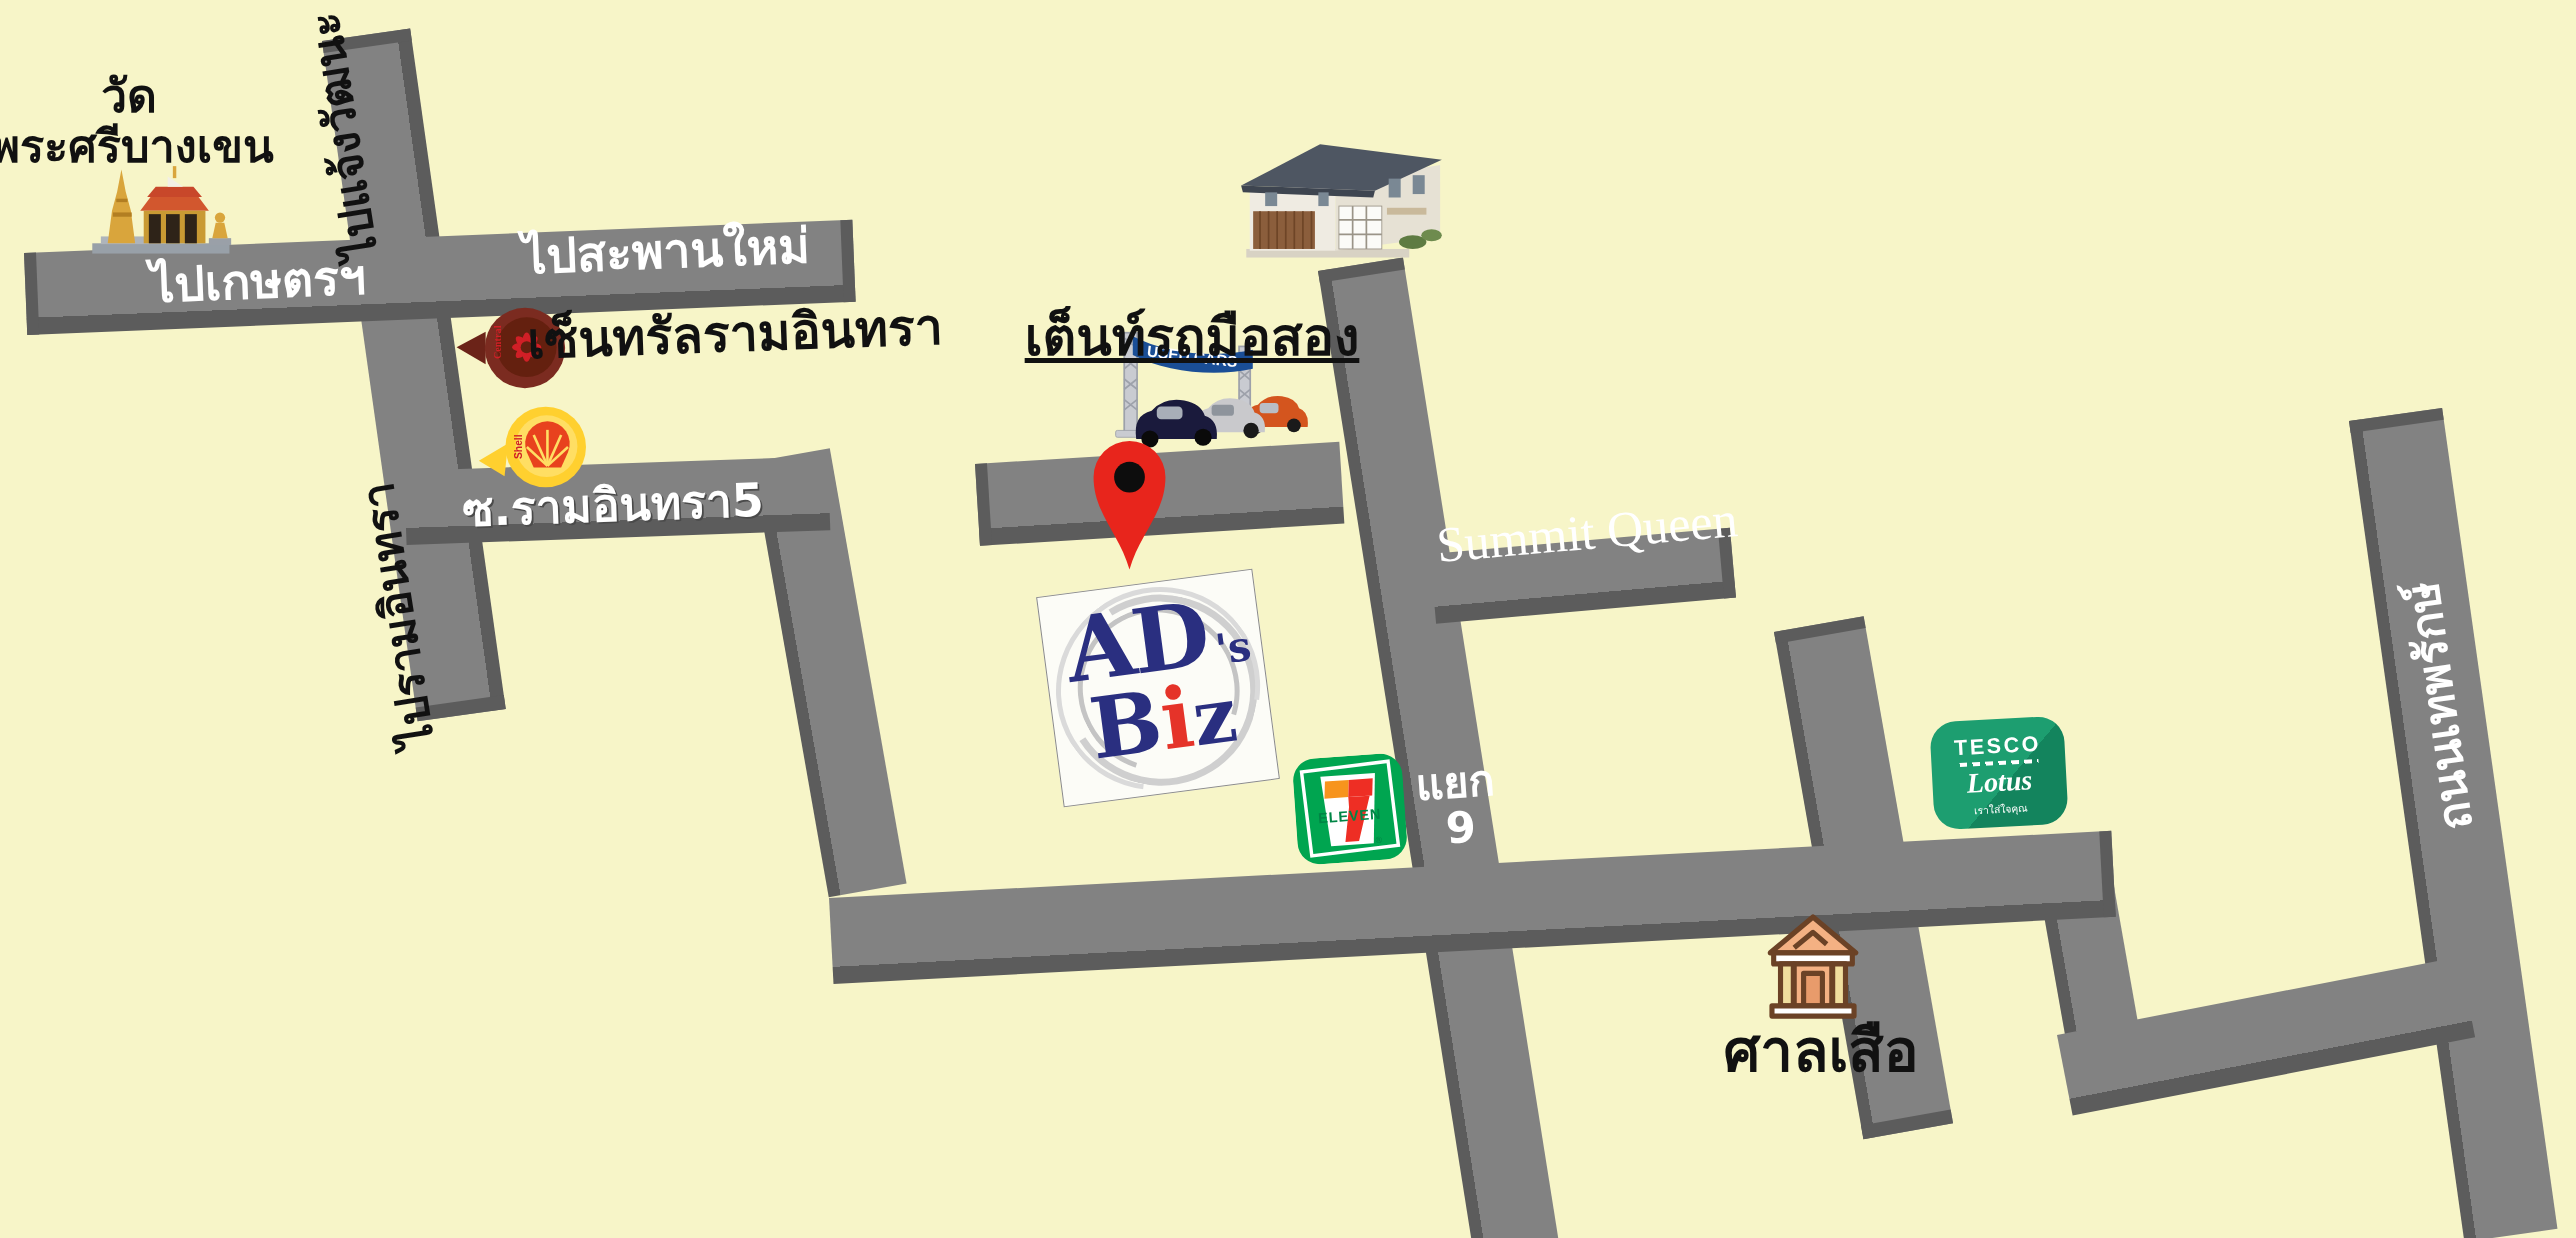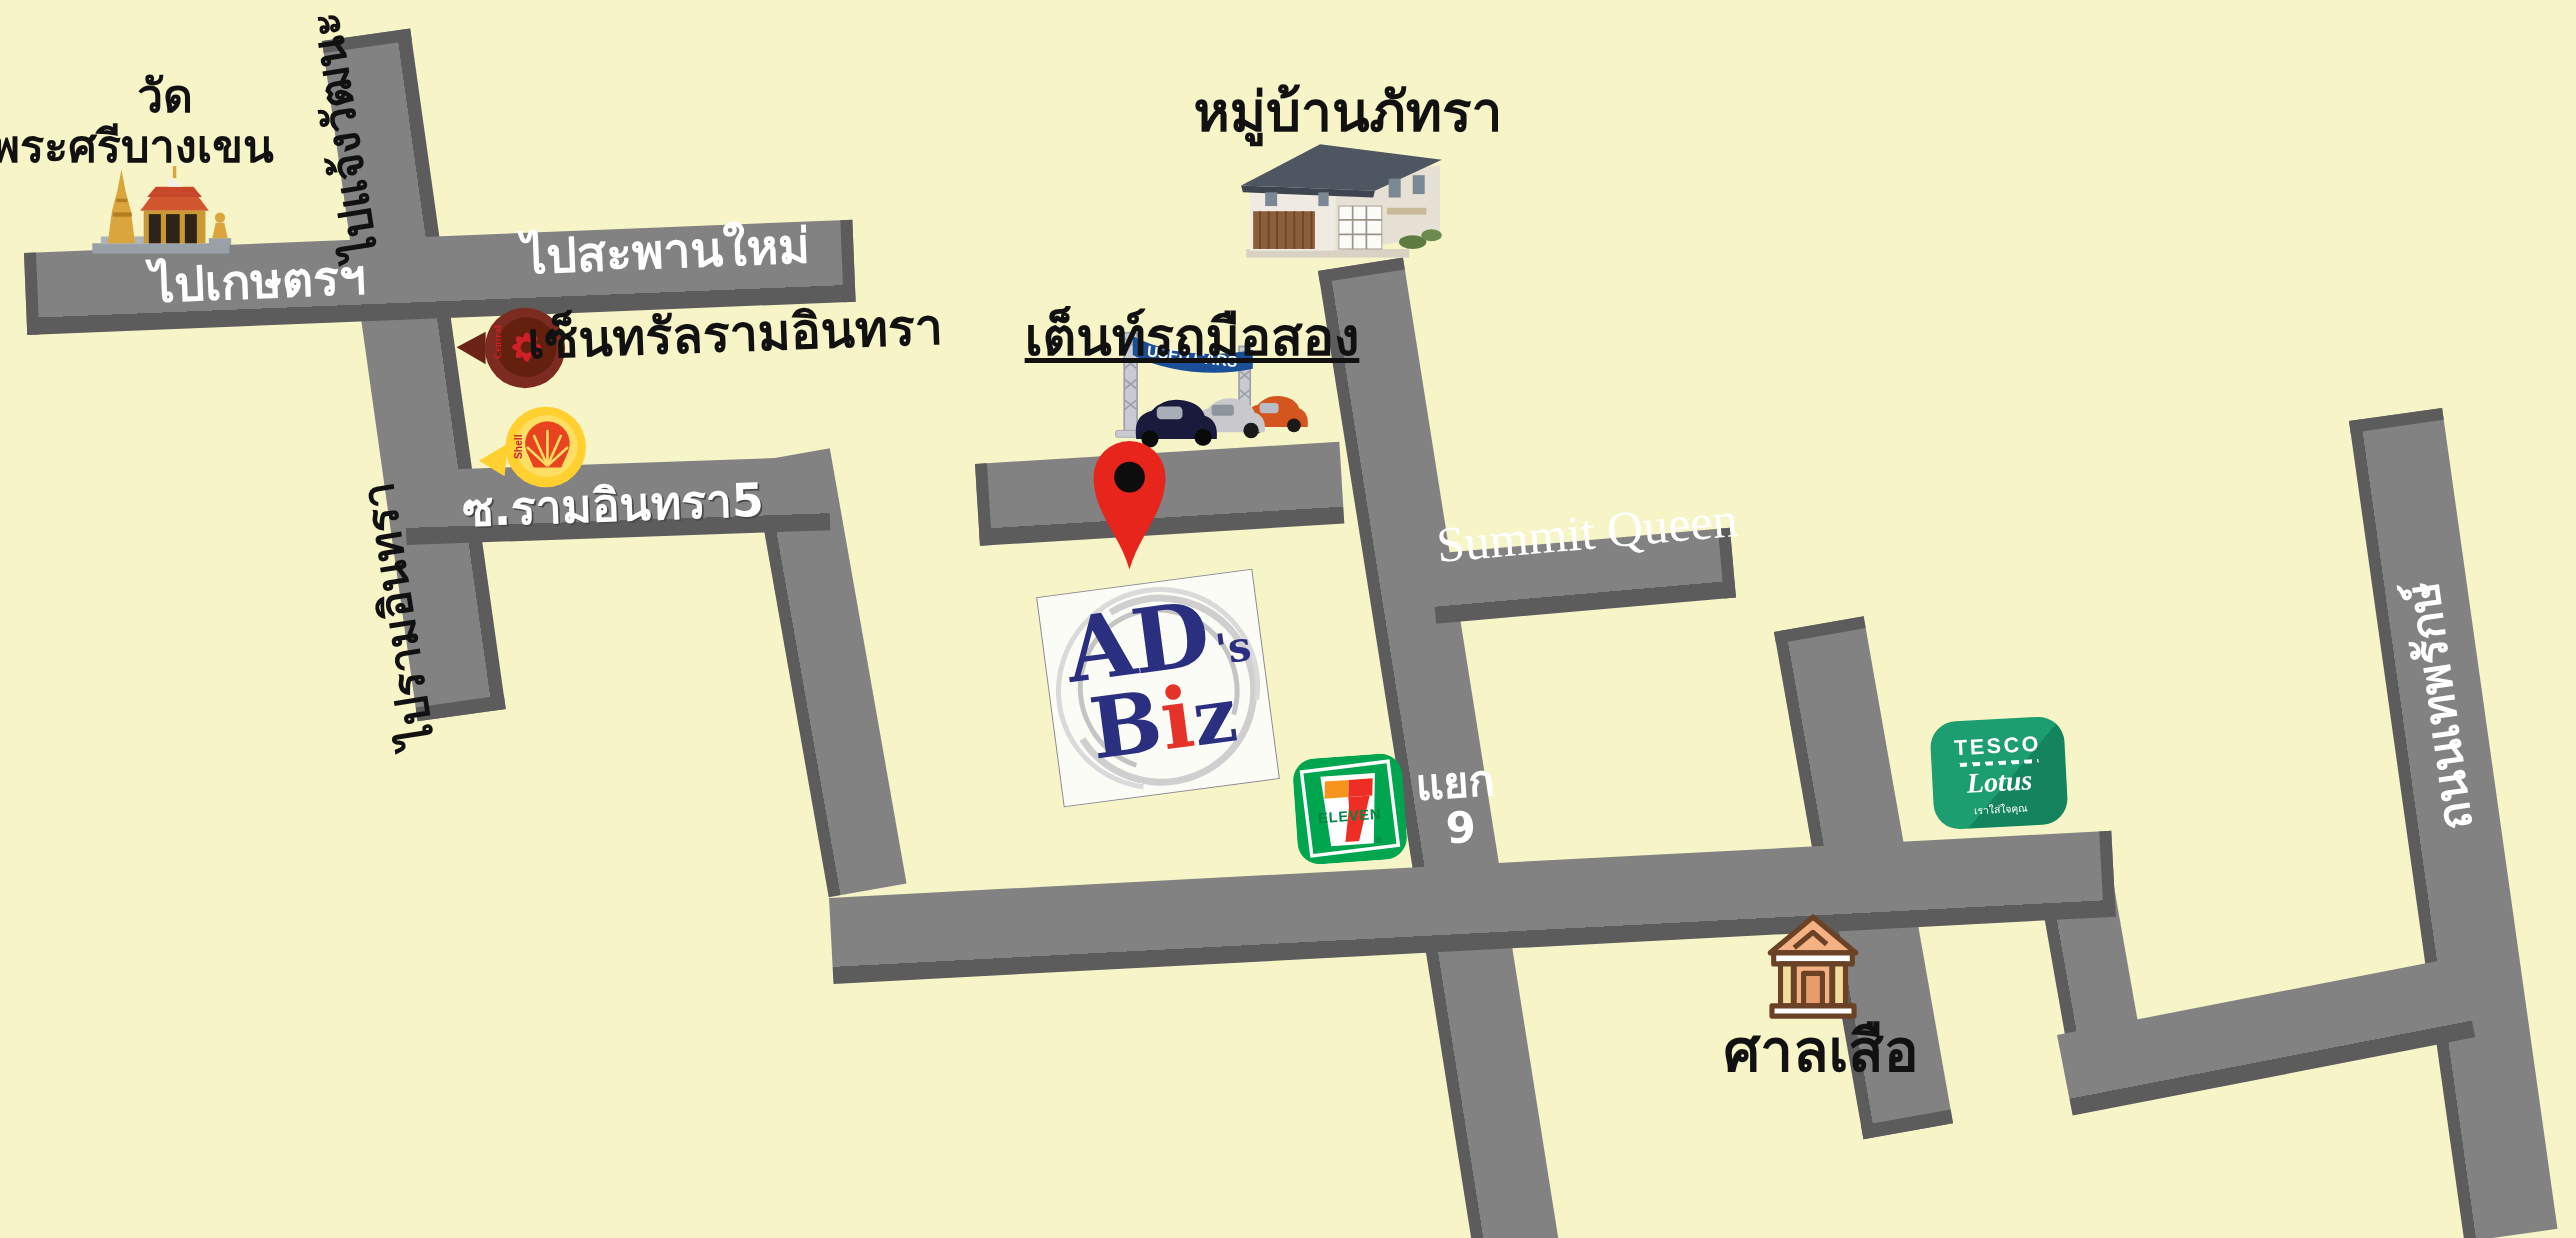--- a/index.html
+++ b/index.html
@@ -220,29 +220,28 @@
       <polyline points="40,46 62,28 78,42" fill="none"></polyline>
       <rect x="16" y="52" width="92" height="13" fill="#fff"></rect>
       <rect x="40" y="65" width="44" height="49" fill="#F4B183"></rect>
       <rect x="24" y="65" width="15" height="49" fill="#F0DE9E"></rect>
       <rect x="85" y="65" width="15" height="49" fill="#F0DE9E"></rect>
       <rect x="51" y="76" width="22" height="38" fill="#E89B6B"></rect>
       <rect x="14" y="114" width="96" height="12" fill="#fff"></rect>
     </g>
   </svg>
 
-  <div class="lbl" style="left:129px;top:96px;font-size:46px;transform:translate(-50%,-50%);margin-left:36px;">วัด</div>
+  <div class="lbl" style="left:129px;top:96px;font-size:46px;transform:translate(-50%,-50%);">วัด</div>
   <div class="lbl" style="left:132px;top:146px;font-size:45px;transform:translate(-50%,-50%);">พระศรีบางเขน</div>
   <div class="lbl" style="left:343px;top:136px;font-size:45px;transform:translate(-50%,-50%) rotate(-99deg);">ไปแจ้งวัฒนะ</div>
   <div class="lbl white" style="left:258px;top:281px;font-size:48px;transform:translate(-50%,-50%) rotate(-2.3deg);">ไปเกษตรฯ</div>
   <div class="lbl white" style="left:666px;top:251px;font-size:48px;transform:translate(-50%,-50%) rotate(-2.3deg);">ไปสะพานใหม่</div>
   <div class="lbl white" style="left:613px;top:505px;font-size:46px;transform:translate(-50%,-50%) rotate(-2deg);text-shadow:1.7px 1.7px 0 #4a4a4a;">ซ.รามอินทรา5</div>
   <div class="lbl" style="left:398px;top:615px;font-size:45px;transform:translate(-50%,-50%) rotate(-99deg);">ไปรามอินทรา</div>
   <div class="lbl" style="left:735px;top:334px;font-size:50px;transform:translate(-50%,-50%) rotate(-2deg);">เซ็นทรัลรามอินทรา</div>
-  <div class="lbl" style="left:1348px;top:112px;font-size:55px;transform:translate(-50%,-50%);">หมู่บ้านภัทรา</div>
   <div class="lbl" style="left:1192px;top:337px;font-size:52px;transform:translate(-50%,-50%);text-decoration:underline;">เต็นท์รถมือสอง</div>
   <div class="lbl white serif" style="left:1587px;top:532px;font-size:50px;transform:translate(-50%,-50%) rotate(-5deg);">Summit Queen</div>
   <div class="lbl white" style="left:1455px;top:783px;font-size:43px;transform:translate(-50%,-50%) rotate(-4deg);">แยก</div>
   <div class="lbl white" style="left:1461px;top:828px;font-size:43px;transform:translate(-50%,-50%) rotate(-4deg);">9</div>
   <div class="lbl" style="left:1821px;top:1051px;font-size:58px;transform:translate(-50%,-50%);">ศาลเสือ</div>
   <div class="lbl white" style="left:2439px;top:706px;font-size:46px;transform:translate(-50%,-50%) rotate(-98deg);">ถนนเทพรักษ์</div>
 
 </div>
 
 

